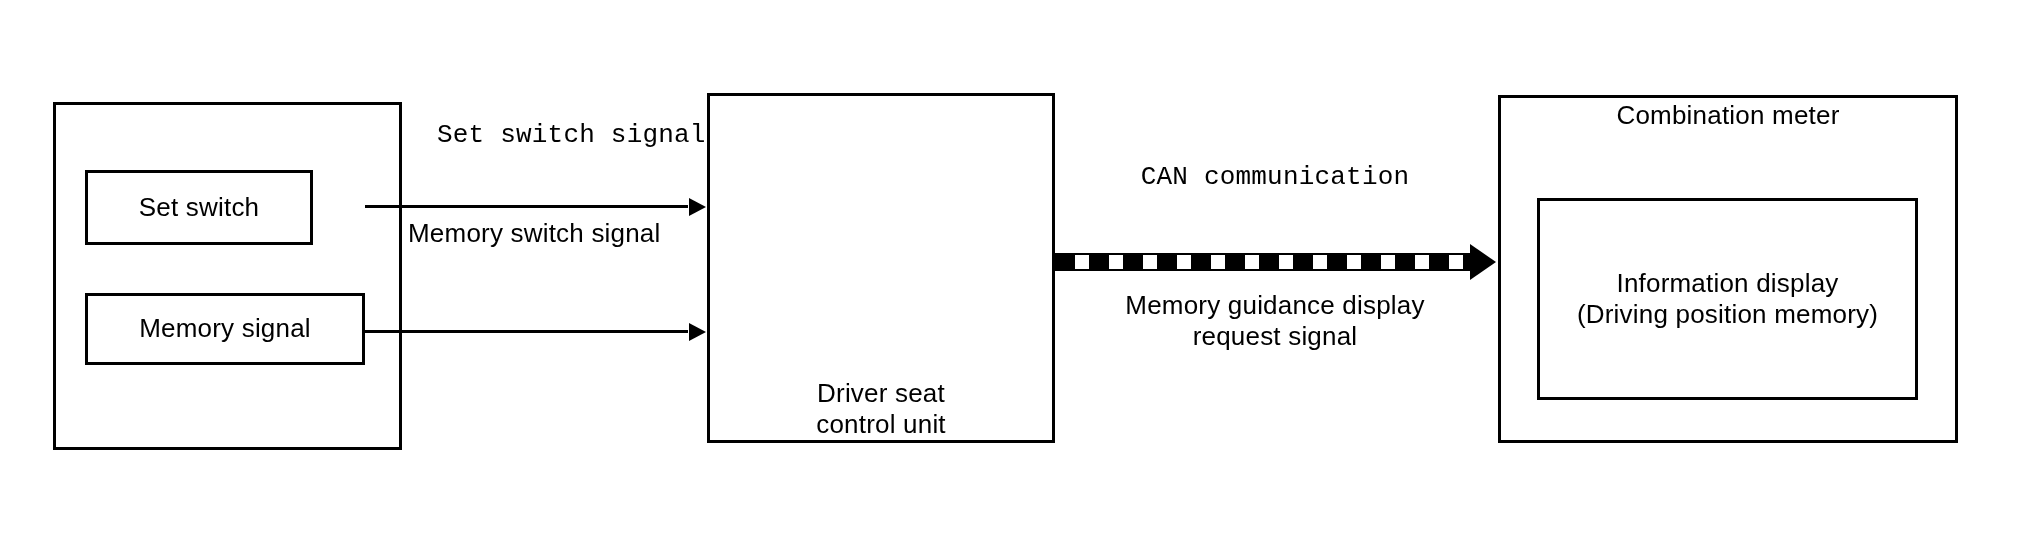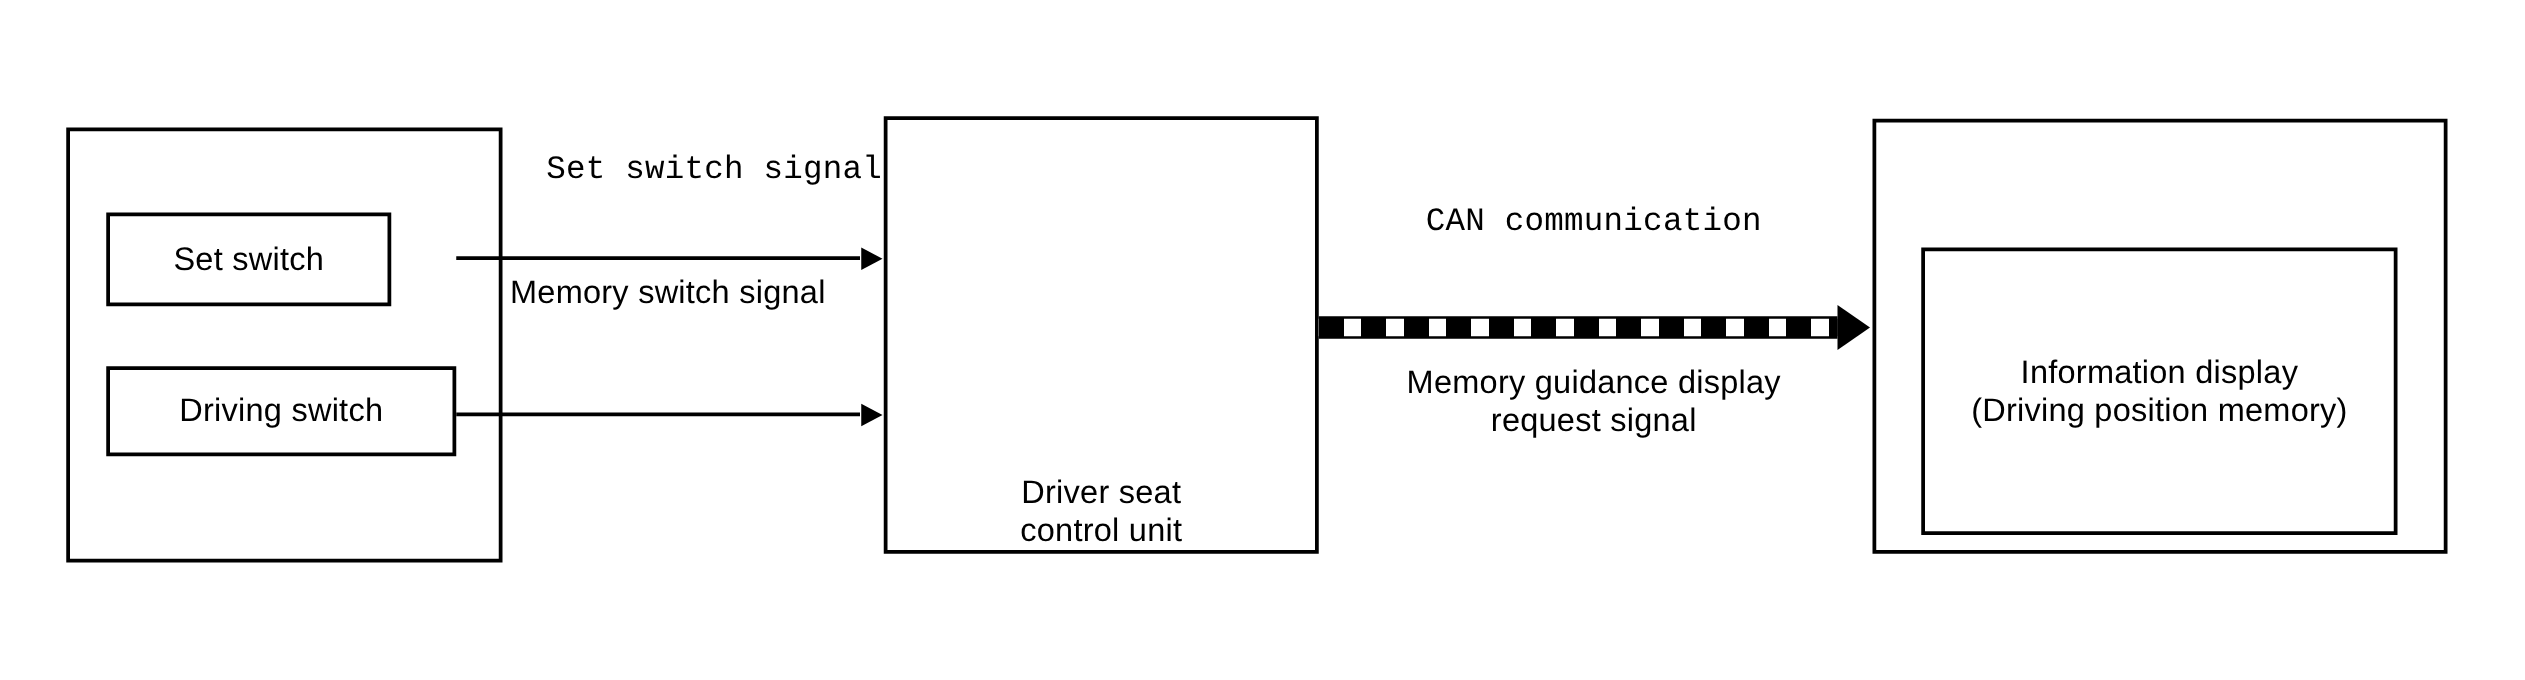--- a/index.html
+++ b/index.html
@@ -115,21 +115,21 @@
 <div id="canvas">
 
 
   <div class="box" style="left:53px; top:102px; width:349px; height:348px;"></div>
 
   <div class="box-inner" style="left:85px; top:170px; width:228px; height:75px;">
     <span class="box-text">Set switch</span>
   </div>
 
   <div class="box-inner" style="left:85px; top:293px; width:280px; height:72px;">
-    <span class="box-text">Driving switch</span>
+    <span class="box-text">Memory signal</span>
   </div>
 
   <div class="label" style="left:437px; top:120px;font-family:Liberation Mono, monospace;">Set switch signal</div>
 
   <div class="arrow" style="left:365px; top:205px; width:323px;"></div>
 
   <div class="label" style="left:408px; top:218px;">Memory switch signal</div>
 
   <div class="arrow" style="left:365px; top:330px; width:323px;"></div>
 
@@ -142,19 +142,20 @@
 
   <div class="can-bus" style="left:1055px; top:253px; width:415px;">
     <div class="dashes"></div>
   </div>
 
   <div class="label center" style="left:1275px; top:290px; text-align:center;">Memory guidance display
 request signal</div>
 
   <div class="box" style="left:1498px; top:95px; width:460px; height:348px;"></div>
 
+  <div class="label center" style="left:1728px; top:100px;">Combination meter</div>
 
-  <div class="box-inner" style="left:1537px; top:198px; width:381px; height:230px;">
+  <div class="box-inner" style="left:1537px; top:198px; width:381px; height:202px;">
     <span class="box-text">Information display
 (Driving position memory)</span>
   </div>
 
 </div>
 
 </body></html>

